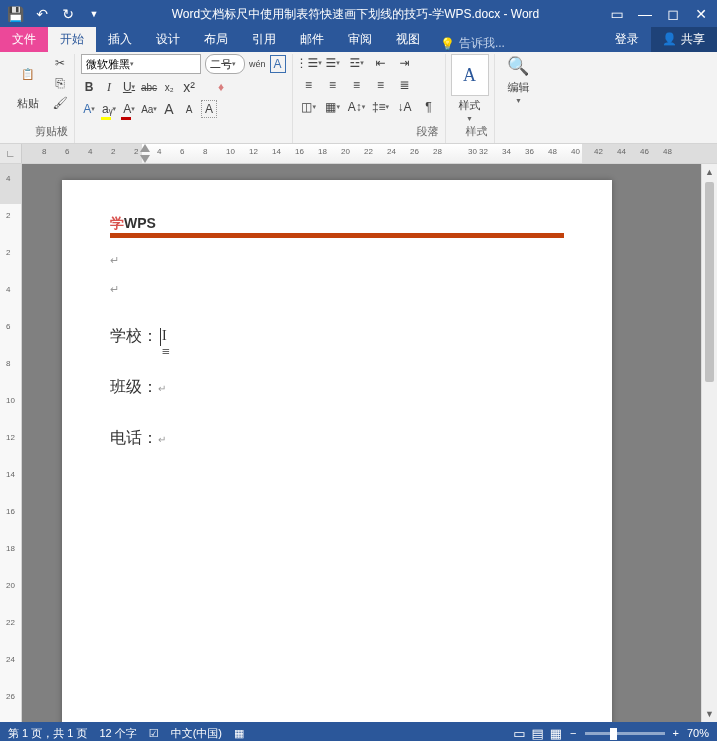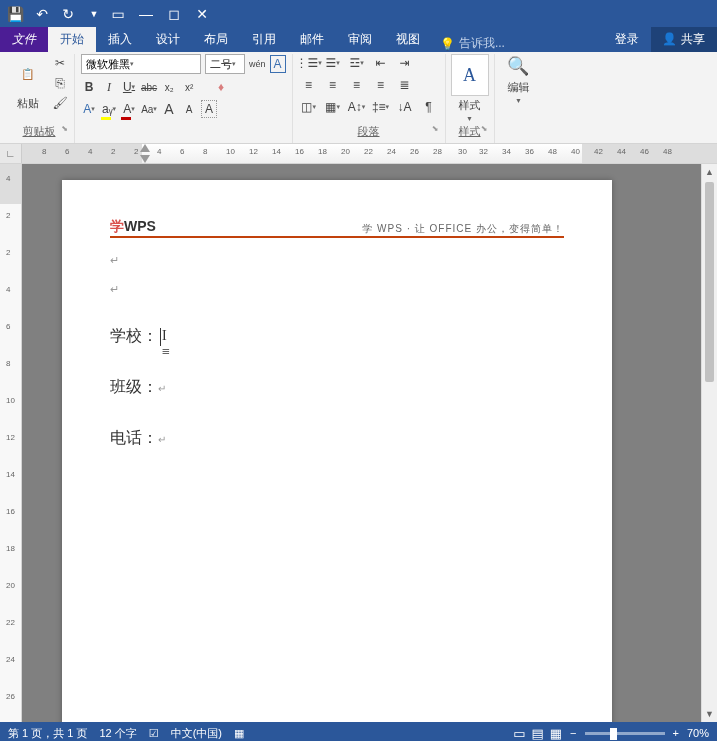--- a/index.html
+++ b/index.html
@@ -10,41 +10,41 @@
 .qat { display: flex; gap: 2px; align-items: center; }
 .qat-btn { width: 24px; height: 24px; display: flex; align-items: center; justify-content: center; color: white; font-size: 14px; }
 .title-text { flex: 1; text-align: center; color: white; font-size: 12px; overflow: hidden; white-space: nowrap; }
 .winctl { display: flex; gap: 4px; }
 .winctl span { width: 24px; height: 24px; display: flex; align-items: center; justify-content: center; font-size: 14px; }
 
 
 .tabs { background: #2b579a; height: 24px; display: flex; align-items: flex-end; }
 .tab { padding: 4px 12px; color: white; font-size: 12px; cursor: pointer; }
 .tab.active { background: #f3f3f3; color: #2b579a; }
-.tab.file { background: #4c1d95; font-style: italic; }
+.tab.file { background: #ec4899; }
 .tellme { color: #c0d0e8; margin-left: 8px; display: flex; align-items: center; gap: 4px; }
 .tabs-right { margin-left: auto; display: flex; }
 
 
 .ribbon { background: #f3f3f3; height: 92px; border-bottom: 1px solid #d4d4d4; display: flex; padding: 2px 4px 0; }
 .group { border-right: 1px solid #e0e0e0; padding: 0 6px 2px; display: flex; flex-direction: column; }
 .group-content { flex: 1; display: flex; align-items: flex-start; gap: 6px; }
-.group-label { text-align: center; font-size: 11px; color: #666; padding: 2px 0; position: relative; text-decoration: underline; }
+.group-label { text-align: right; font-size: 11px; color: #666; padding: 2px 0; position: relative; }
 .group-label::after { content: "⬊"; position: absolute; right: 0; font-size: 8px; color: #999; }
 
 .big-btn { width: 36px; display: flex; flex-direction: column; align-items: center; gap: 2px; font-size: 11px; color: #444; }
 .big-btn .icon { width: 24px; height: 24px; display: flex; align-items: center; justify-content: center; font-size: 18px; }
 
 .clip-col { display: flex; flex-direction: column; gap: 2px; }
 .clip-icon { width: 32px; height: 40px; display: flex; align-items: center; justify-content: center; position: relative; }
 
 .font-rows { display: flex; flex-direction: column; gap: 4px; }
 .row1 { display: flex; gap: 4px; align-items: center; }
 .font-select { background: white; border: 1px solid #ababab; height: 20px; font-size: 11px; padding: 0 4px; display: flex; align-items: center; min-width: 120px; }
-.font-select.sz { min-width: 40px; }
+.font-select.sz { min-width: 40px; border-radius: 9px; }
 .row-btns { display: flex; gap: 4px; align-items: center; }
 .rb { min-width: 16px; height: 18px; display: flex; align-items: center; justify-content: center; font-size: 12px; color: #444; }
 .rb.b { font-weight: bold; }
 .rb.i { font-style: italic; font-family: serif; }
 .rb.u { text-decoration: underline; }
 .caret::after { content: " ▾"; font-size: 7px; color: #666; }
 
 .para-grid { display: flex; flex-direction: column; gap: 4px; }
 .para-row { display: flex; gap: 4px; }
 .pb { width: 20px; height: 18px; display: flex; align-items: center; justify-content: center; font-size: 12px; color: #444; }
@@ -61,21 +61,21 @@
 .ruler-h .indent { position:absolute; top:0; width:0; height:0; border-left:5px solid transparent; border-right:5px solid transparent; border-bottom:8px solid #999; }
 .ruler-h .indent2 { position:absolute; bottom:0; width:0; height:0; border-left:5px solid transparent; border-right:5px solid transparent; border-top:8px solid #999; }
 
 
 .doc-wrap { display: flex; height: 558px; }
 .ruler-v { width: 22px; background: #f8f8f8; border-right: 1px solid #d4d4d4; position: relative; font-size:8px; color:#666; }
 .ruler-v .vtick { position:absolute; left:6px; }
 .ruler-v .vdark { position:absolute; width:100%; background:#ddd; }
 .canvas { flex: 1; background: #808080; overflow: auto; position: relative; padding: 16px 0 0 40px; }
 .page { width: 550px; background: white; box-shadow: 0 0 6px rgba(0,0,0,0.3); padding: 36px 48px; min-height: 700px; position: relative; }
-.header-line { border-bottom: 2px solid #c2410c; margin-bottom: 4px; height: 22px; display:flex; align-items:flex-end; }
+.header-line { border-bottom: 5px solid #c2410c; margin-bottom: 4px; height: 22px; display:flex; align-items:flex-end; }
 .header-logo { font-size: 14px; font-weight: bold; }
 .header-logo .x { color: #d9534f; }
 .header-logo .w { color: #333; }
 .header-tag { margin-left:auto; font-size: 10px; color: #666; letter-spacing:1px; }
 .para { font-size: 16px; color: #333; margin-top: 30px; font-family: "SimSun","宋体",serif; }
 .para.small { font-size: 11px; margin-top: 16px; color:#999; }
 .cursor-tab { display:inline-block; position:relative; }
 .textcur { display:inline-block; border-left:1px solid #333; height:18px; vertical-align:middle; margin-left:2px; }
 .ibeam { position:absolute; left:52px; top:2px; font-size:14px; color:#333; font-family:serif; }
 
@@ -94,20 +94,21 @@
 </head>
 <body>
 
 <div class="titlebar">
   <div class="qat">
     <span class="qat-btn">💾</span>
     <span class="qat-btn">↶</span>
     <span class="qat-btn">↻</span>
     <span class="qat-btn" style="font-size:9px;">▼</span>
   </div>
+  <div class="title-text">Word文档标尺中使用制表符快速画下划线的技巧-学WPS.docx - Word</div>
   <div class="winctl">
     <span>▭</span>
     <span>—</span>
     <span>◻</span>
     <span>✕</span>
   </div>
 </div>
 
 <div class="tabs">
   <div class="tab file">文件</div>
@@ -154,21 +155,21 @@
           <div class="font-select sz caret">二号</div>
           <span class="rb" style="font-size:9px;">wén</span>
           <span class="rb" style="border:1px solid #3b6fb0;color:#3b6fb0;">A</span>
         </div>
         <div class="row-btns">
           <span class="rb b">B</span>
           <span class="rb i">I</span>
           <span class="rb u caret">U</span>
           <span class="rb" style="text-decoration:line-through;font-size:10px;">abc</span>
           <span class="rb" style="font-size:10px;">x₂</span>
-          <span class="rb" style="font-size:10px;">x²</span>
+          <span class="rb" style="font-size:14px;">x²</span>
           <span style="width:8px;"></span>
           <span class="rb" style="color:#d97e7e;">♦</span>
         </div>
         <div class="row-btns">
           <span class="rb caret" style="color:#3b6fb0;">A</span>
           <span class="rb caret" style="position:relative;">
               <span>aᵧ</span>
               <span style="position:absolute;bottom:-2px;left:0;right:6px;height:3px;background:#ffff00;"></span>
             </span>
           <span class="rb caret" style="position:relative;">
@@ -257,21 +258,21 @@
       <span class="tick" style="left: 204px;">10</span>
       <span class="tick" style="left: 227px;">12</span>
       <span class="tick" style="left: 250px;">14</span>
       <span class="tick" style="left: 273px;">16</span>
       <span class="tick" style="left: 296px;">18</span>
       <span class="tick" style="left: 319px;">20</span>
       <span class="tick" style="left: 342px;">22</span>
       <span class="tick" style="left: 365px;">24</span>
       <span class="tick" style="left: 388px;">26</span>
       <span class="tick" style="left: 411px;">28</span>
-      <span class="tick" style="left: 436px;">30</span>
+      <span class="tick" style="left: 446px;">30</span>
       <span class="tick" style="left: 457px;">32</span>
       <span class="tick" style="left: 480px;">34</span>
       <span class="tick" style="left: 503px;">36</span>
       <span class="tick" style="left: 526px;">48</span>
       <span class="tick" style="left: 549px;">40</span>
       <span class="tick" style="left: 572px;">42</span>
       <span class="tick" style="left: 595px;">44</span>
       <span class="tick" style="left: 618px;">46</span>
       <span class="tick" style="left: 641px;">48</span>
     </div>
@@ -293,21 +294,20 @@
       <span class="vtick" style="top: 380px;">18</span>
       <span class="vtick" style="top: 417px;">20</span>
       <span class="vtick" style="top: 454px;">22</span>
       <span class="vtick" style="top: 491px;">24</span>
       <span class="vtick" style="top: 528px;">26</span>
     </div>
   <div class="canvas">
     <div class="page">
       <div class="header-line">
         <span class="header-logo"><span class="x">学</span><span class="w">WPS</span></span>
-        <span class="header-tag">学 WPS · 让 OFFICE 办公，变得简单！</span>
       </div>
       <div class="para small">↵</div>
       <div class="para small">↵</div>
       <div class="para cursor-tab">
         <span>学校：</span><span class="textcur"></span>
         <span class="ibeam">I ≡</span>
       </div>
       <div class="para"><span>班级：</span><span style="font-size:10px;color:#999;">↵</span></div>
       <div class="para"><span>电话：</span><span style="font-size:10px;color:#999;">↵</span></div>
     </div>

